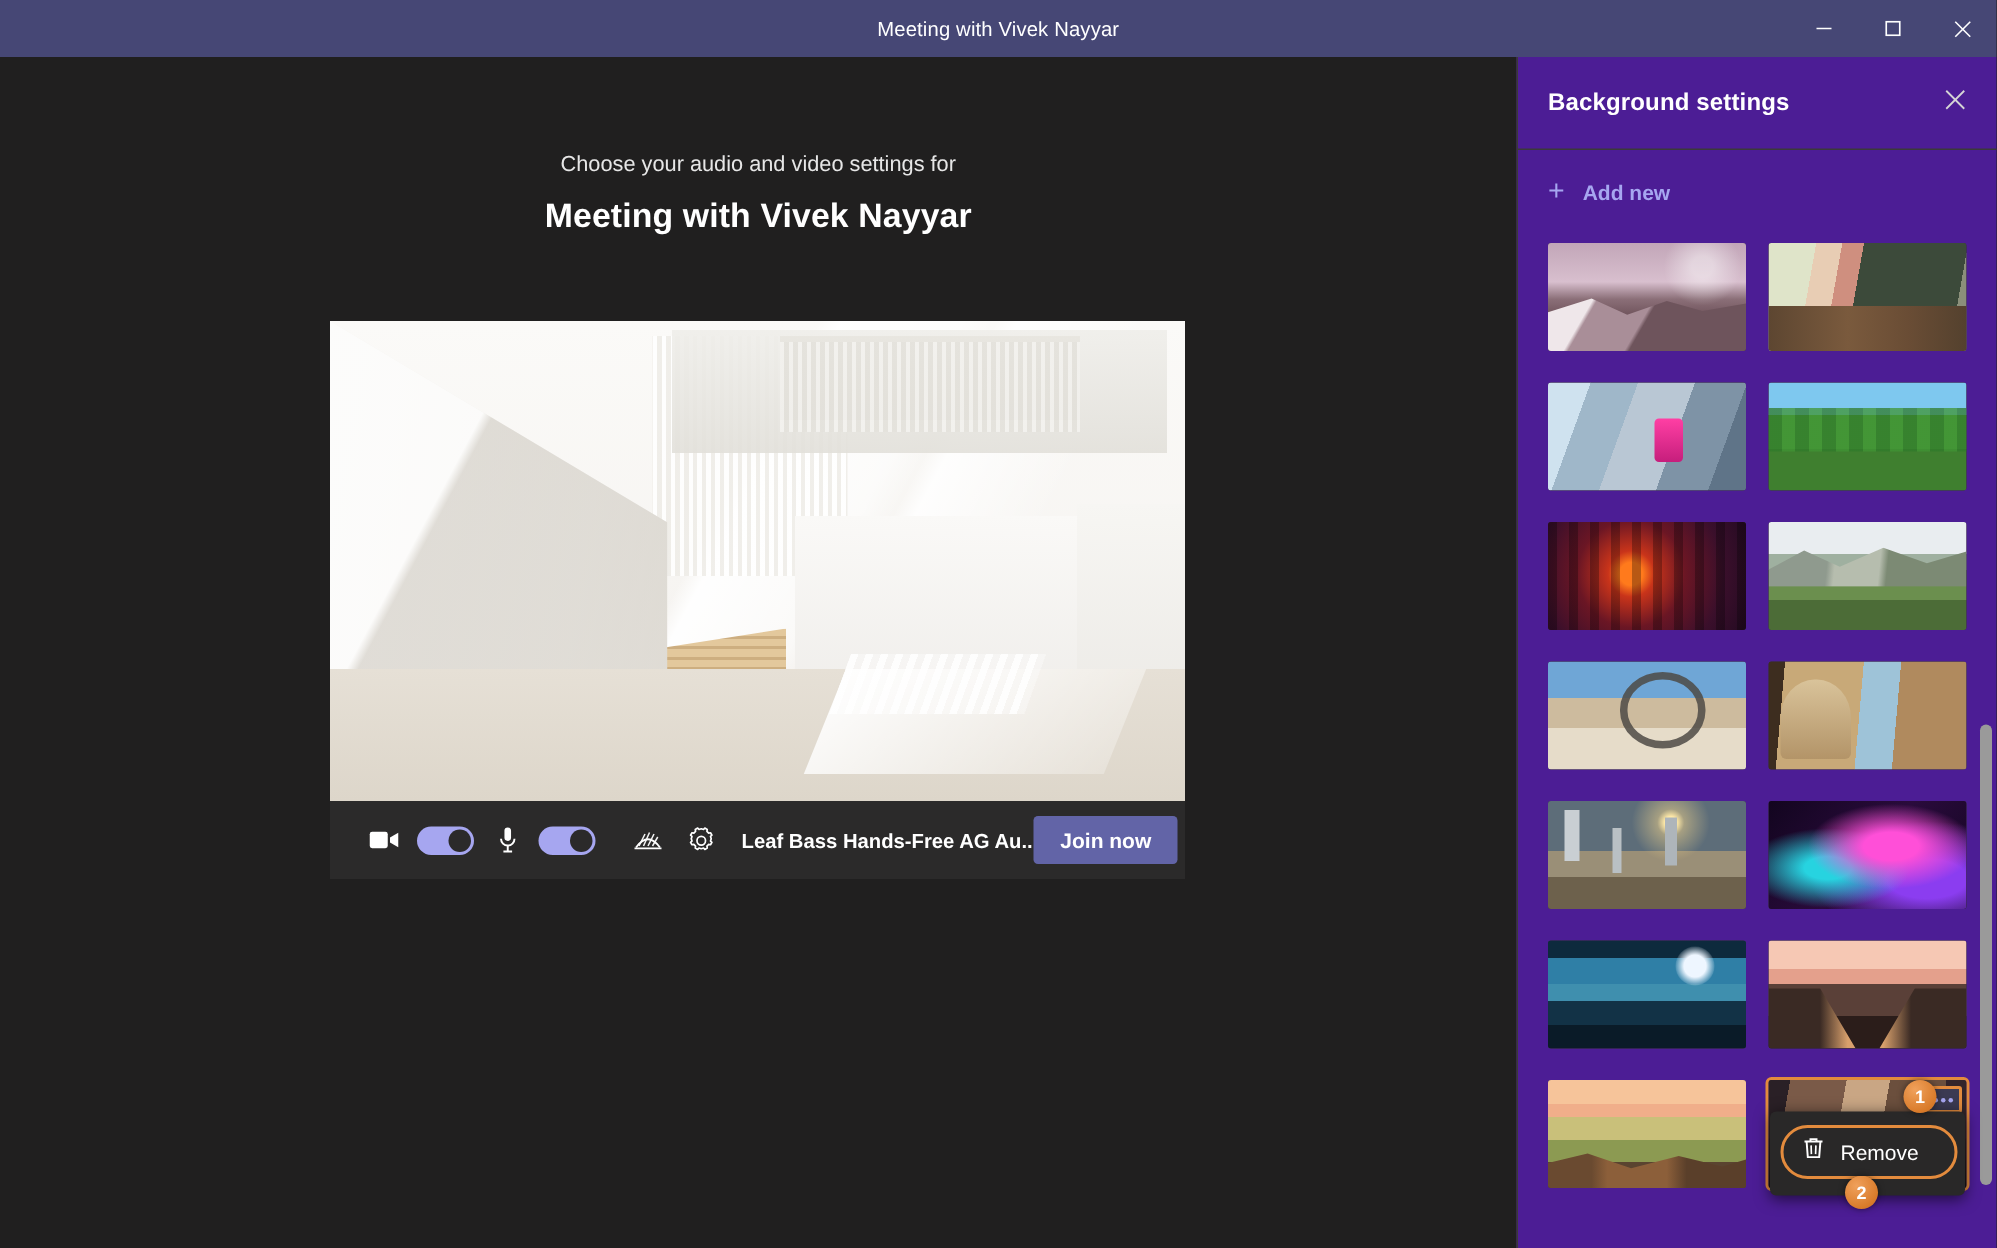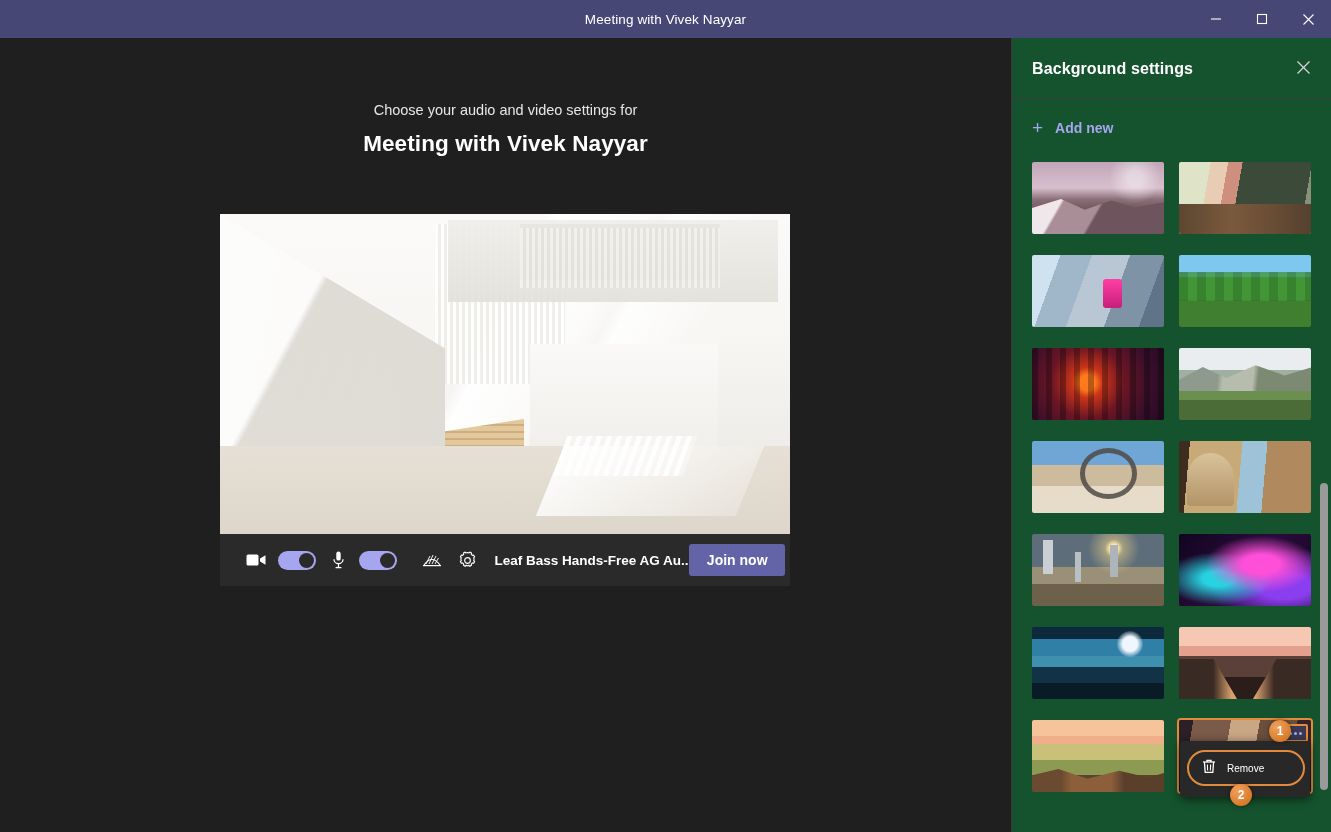--- a/index.html
+++ b/index.html
@@ -164,21 +164,21 @@
     font-size: 14px; font-weight: 700;
     display: flex; align-items: center; justify-content: center;
     border: none; cursor: pointer;
     font-family: "Liberation Sans", sans-serif;
   }
 
   
   .panel {
     position: absolute; top: 38px; left: 1011px;
     width: 320px; height: 794px;
-    background: #14532d;
+    background: #4c1d95;
     border-left: 1px solid #3b3a39;
   }
   .panel-head {
     position: absolute; top: 0; left: 0; width: 319px; height: 62px;
     display: flex; align-items: center;
     border-bottom: 1px solid #3b3a39;
   }
   .panel-title {
     color: #ffffff; font-size: 16px; font-weight: 700;
     margin-left: 20px; letter-spacing: .1px;
@@ -349,21 +349,21 @@
   .ctx-menu {
     position: absolute; left: 1187px; top: 750px;
     width: 118px; height: 36px;
     background: #292828;
     border-radius: 18px;
     border: 2px solid #e38b3d;
     display: flex; align-items: center;
     padding-left: 12px; gap: 10px;
     cursor: pointer;
   }
-  .ctx-menu .label { color:#ffffff; font-size: 10px; }
+  .ctx-menu .label { color:#ffffff; font-size: 14px; }
   .ctx-shadow {
     position:absolute; left:1180px; top:741px;
     width:130px; height:56px; background:#292828; border-radius:4px;
     box-shadow: 0 2px 10px rgba(0,0,0,.6);
   }
 
   
   .scrollbar-track {
     position: absolute; right: 3px; top: 110px;
     width: 8px; height: 700px;

